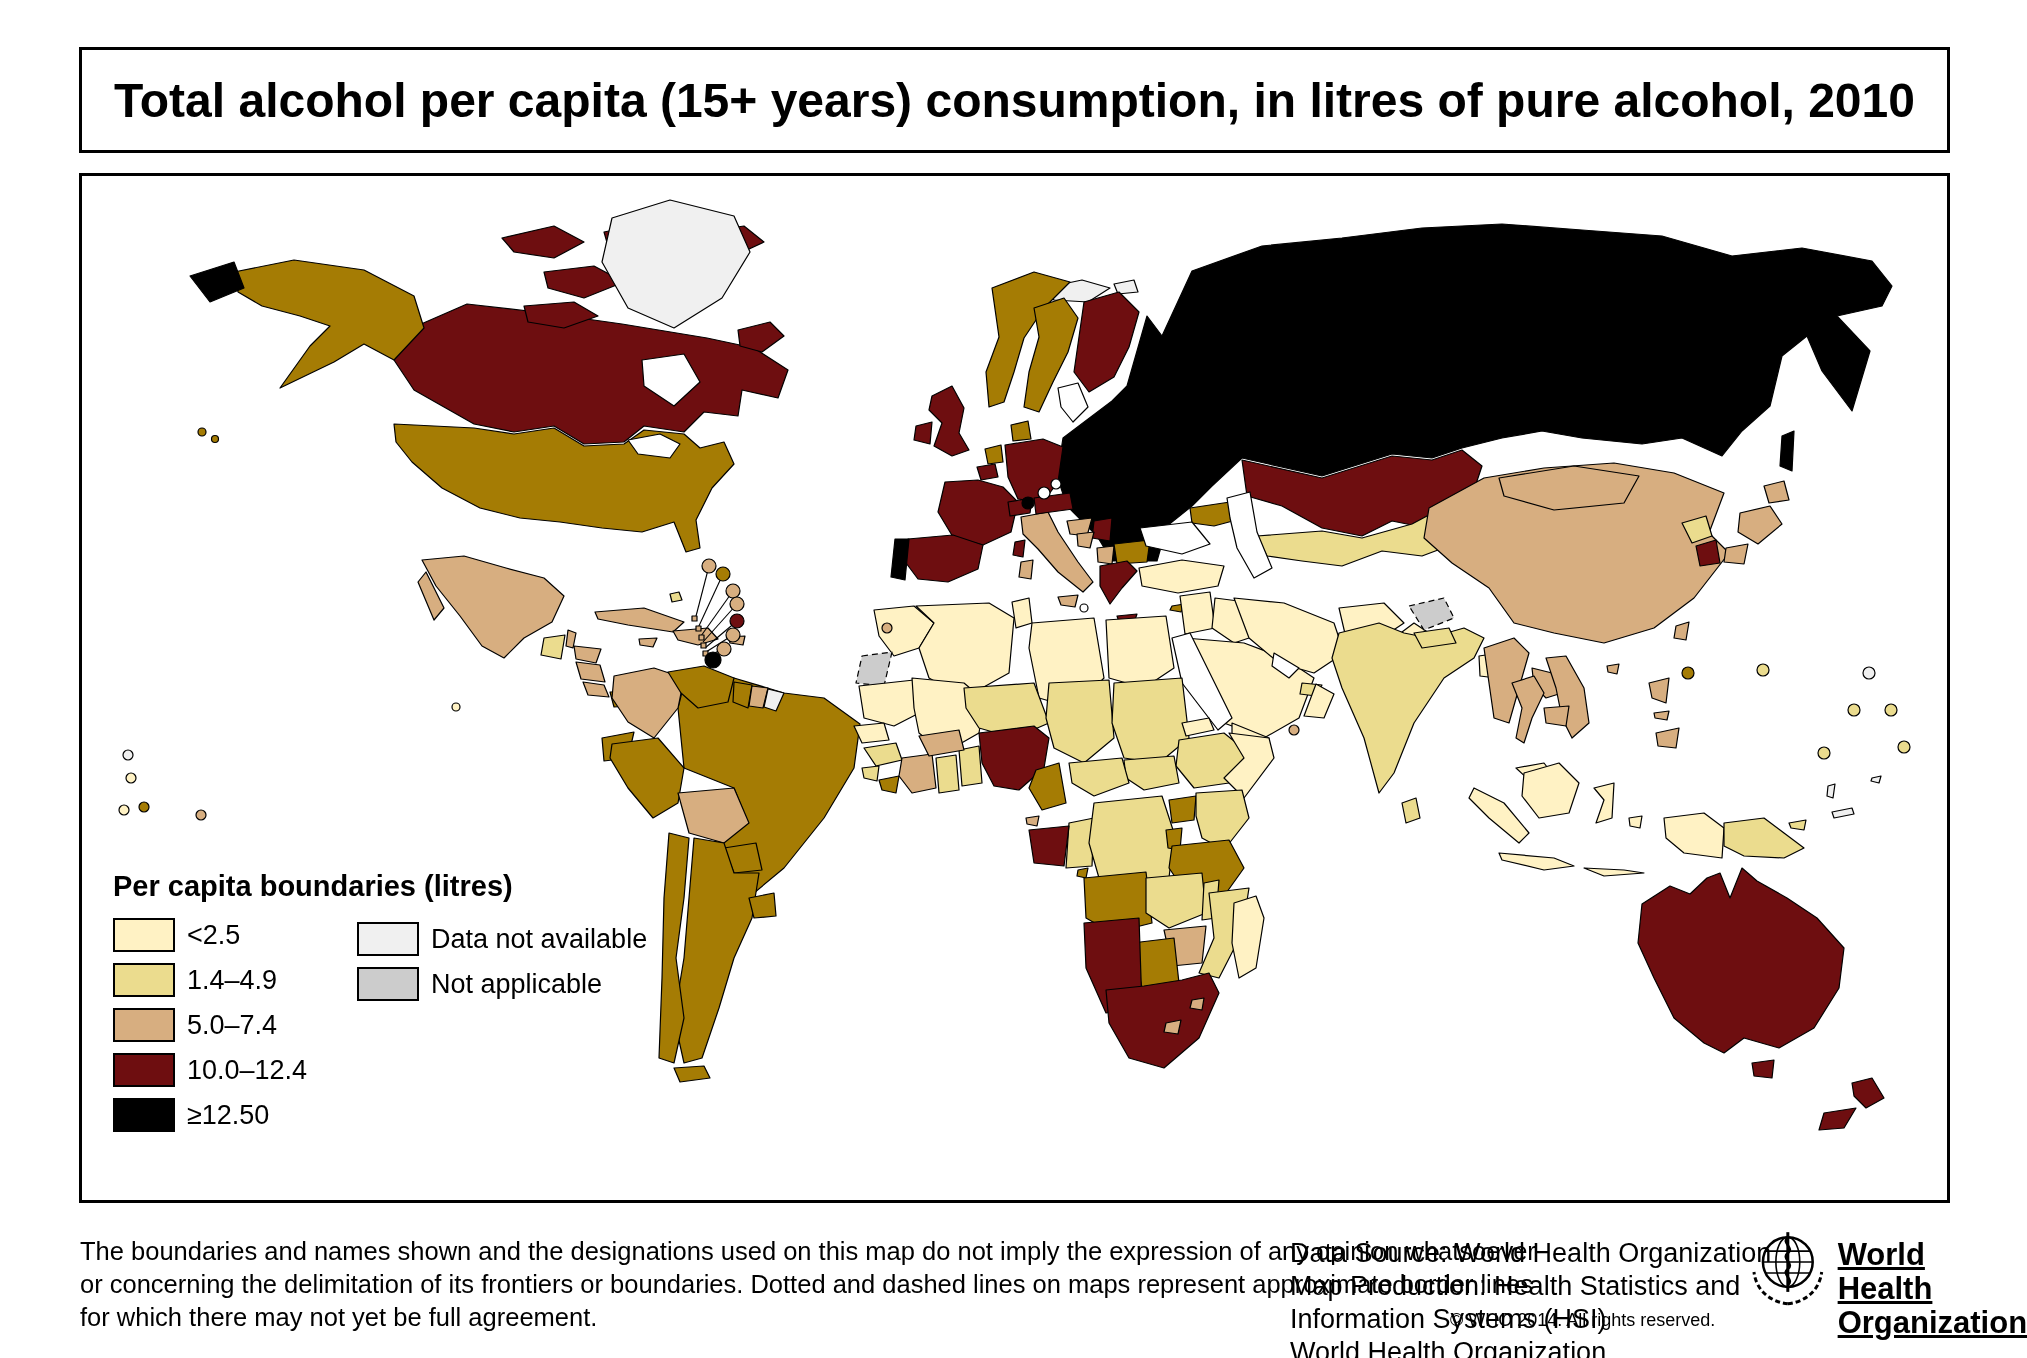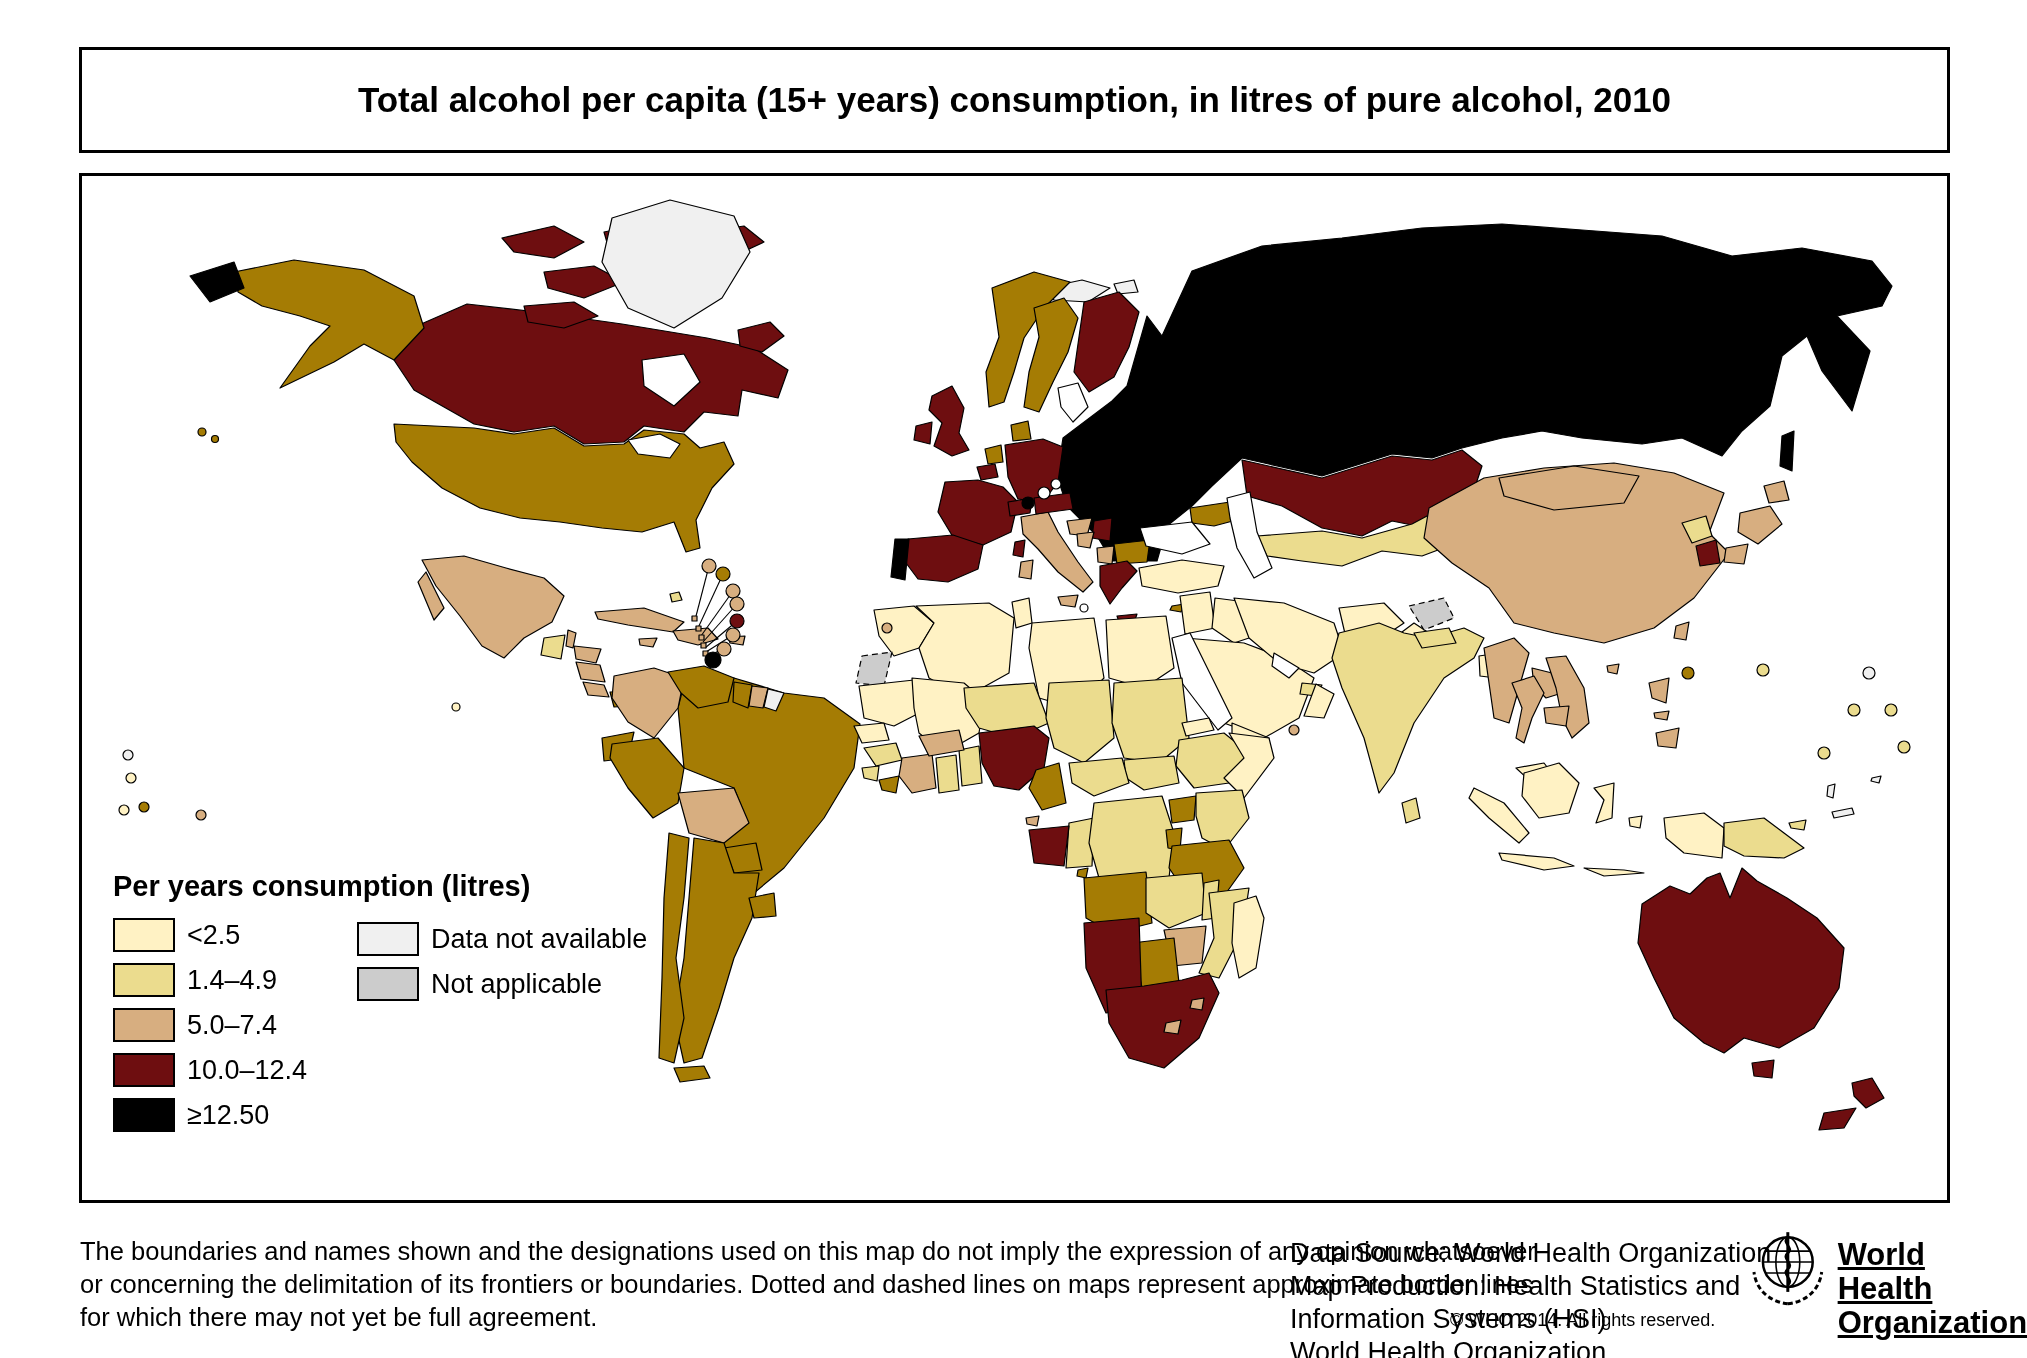--- a/index.html
+++ b/index.html
@@ -1,18 +1,18 @@
 <!DOCTYPE html>
 <html><head>
 <meta charset="utf-8">
 <style>
   html,body{margin:0;padding:0;background:#ffffff;}
   body{width:2027px;height:1358px;position:relative;font-family:"Liberation Sans",sans-serif;color:#000;}
   .title-box{position:absolute;left:79px;top:47px;width:1865px;height:100px;border:3px solid #000;display:flex;align-items:center;justify-content:center;}
-  .title-box h1{margin:0;font-size:35px;font-weight:bold;letter-spacing:0px;}
+  .title-box h1{margin:0;font-size:48px;font-weight:bold;letter-spacing:0px;}
   .map-frame{position:absolute;left:79px;top:173px;width:1865px;height:1024px;border:3px solid #000;background:#fff;}
   #worldmap{position:absolute;left:0;top:0;}
   #worldmap path,#worldmap polygon,#worldmap circle,#worldmap rect{stroke:#000;stroke-width:1.2;stroke-linejoin:round;}
   #worldmap .sea{fill:#ffffff;}
   #worldmap .dashed{stroke-dasharray:6 4;}
   #worldmap .callout{stroke:#000;stroke-width:1.1;fill:none;}
   .legend{position:absolute;left:31px;top:694px;}
   .legend-title{font-size:29px;font-weight:bold;margin-bottom:16px;}
   .legend-row{display:flex;align-items:center;height:32px;margin-bottom:13px;}
   .swatch{width:58px;height:30px;border:2px solid #000;flex:none;}
@@ -259,21 +259,21 @@
     <circle cx="1212" cy="554" r="5" fill="#D7AE80"></circle>
     <circle cx="805" cy="452" r="5" fill="#D7AE80"></circle>
 
     <circle cx="962" cy="317" r="6" fill="#ffffff"></circle>
     <circle cx="974" cy="308" r="5" fill="#ffffff"></circle>
     <circle cx="946" cy="327" r="6" fill="#000000"></circle>
     <circle cx="1002" cy="432" r="4" fill="#ffffff"></circle>
   </svg>
 
   <div class="legend">
-    <div class="legend-title">Per years consumption (litres)</div>
+    <div class="legend-title">Per capita boundaries (litres)</div>
     <div class="legend-row">
       <div class="swatch" style="background-color: rgb(255, 242, 196);"></div>
       <div class="lab">&lt;2.5</div>
     </div>
     <div class="legend-row">
       <div class="swatch" style="background-color: rgb(235, 220, 142);"></div>
       <div class="lab">1.4–4.9</div>
     </div>
     <div class="legend-row">
       <div class="swatch" style="background-color: rgb(215, 174, 128);"></div>

